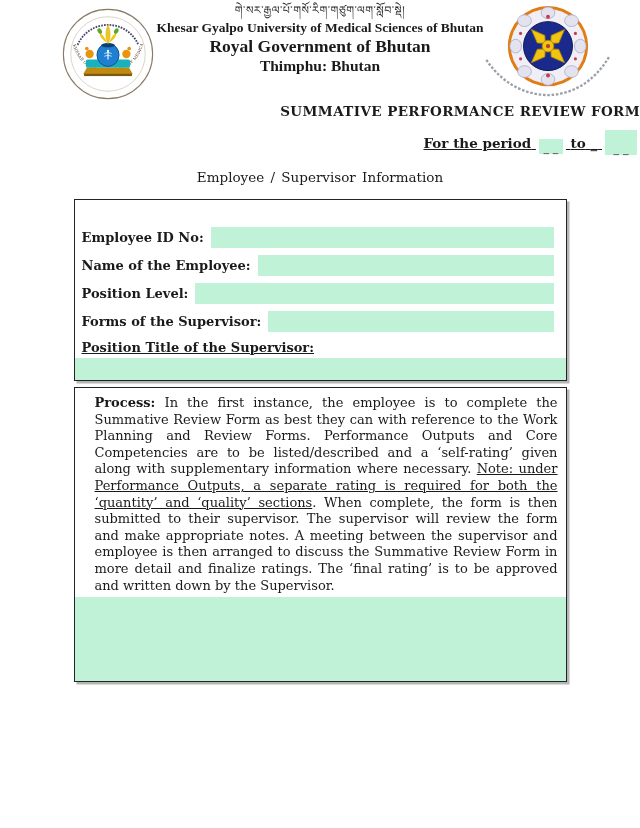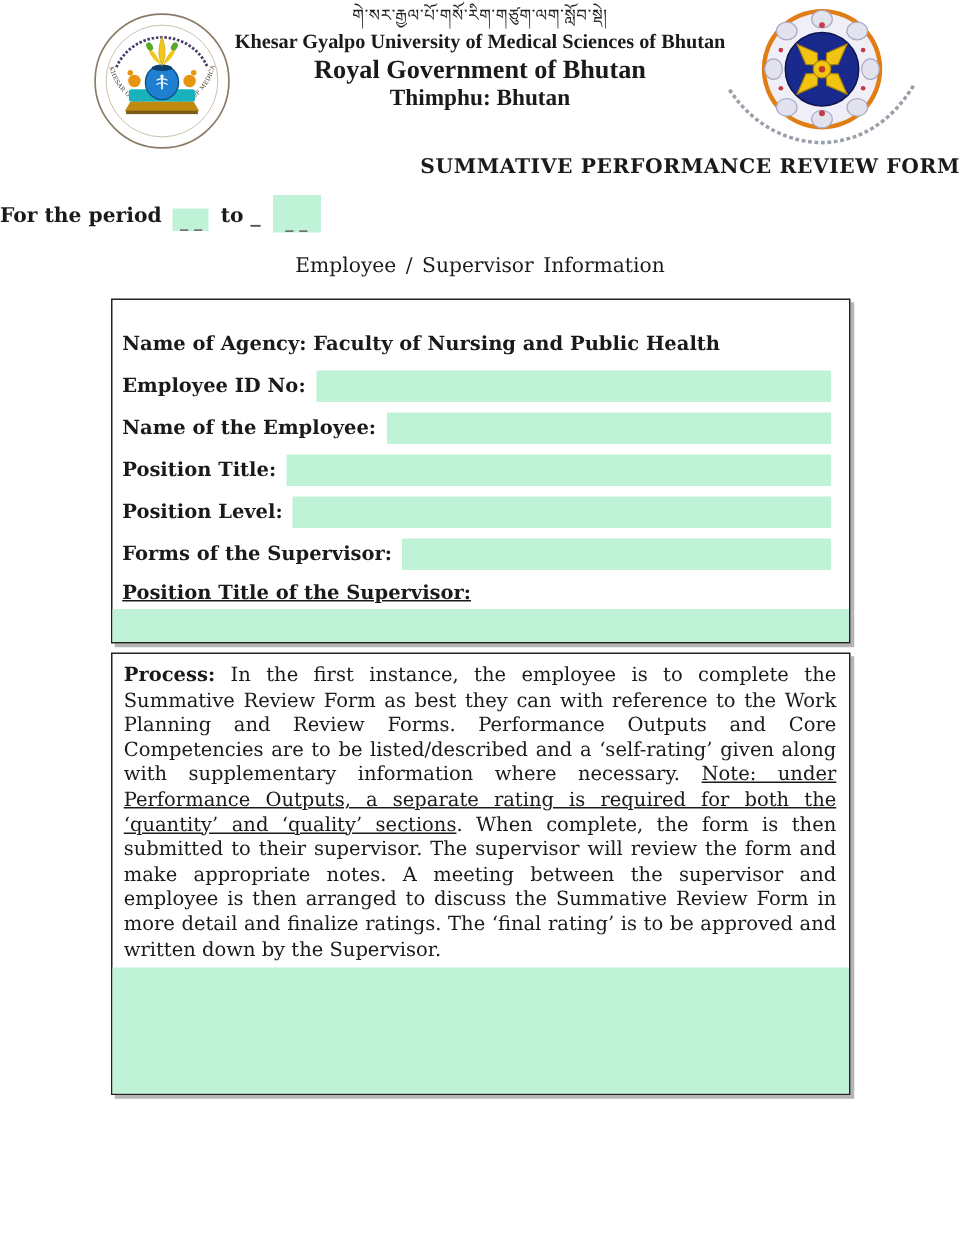--- a/index.html
+++ b/index.html
@@ -22,21 +22,21 @@
   }
   .h-university { font-family:"Liberation Serif", serif; font-weight:bold; font-size:13.5px; line-height:17px; }
   .h-gov        { font-family:"Liberation Serif", serif; font-weight:bold; font-size:17.5px; line-height:20px; }
   .h-city       { font-family:"Liberation Serif", serif; font-weight:bold; font-size:15.5px; line-height:19px; }
 
   
   .form-title {
     text-align:right; font-weight:bold; font-size:13.5px;
     margin-top:9px; letter-spacing:0.4px;
   }
-  .period-line { text-align:left; font-weight:bold; font-size:13.5px; margin-top:11px; }
+  .period-line { text-align:right; font-weight:bold; font-size:13.5px; margin-top:11px;text-decoration:underline; }
   .pfield {
     display:inline-flex; align-items:flex-end; justify-content:center;
     background:var(--g); color:#666; font-size:11px; font-weight:bold;
     margin:0 3px;
   }
   .pfield-start { width:24px; height:15px; vertical-align:-3px; }
   .pfield-end   { width:32px; height:25px; vertical-align:-4px; }
   .underscore-sep { color:#555; }
   .section-heading { text-align:center; font-weight:normal; font-size:13.5px; margin-top:14px; word-spacing:2px; }
 
@@ -50,21 +50,21 @@
   .box1 { margin-top:14px; padding-top:20px; }
   .agency-row { margin:0 0 0 7px; font-weight:bold; font-size:13px; line-height:20px; }
   .frow { display:flex; align-items:center; margin:7px 0 0 7px; }
   .frow .flabel { font-weight:bold; font-size:13px; white-space:nowrap; }
   .frow .ffield { flex:1; height:21px; background:var(--g); margin-left:7px; margin-right:12px; }
   .sup-label-row { margin:8px 0 3px 7px; font-weight:bold; font-size:13px;text-decoration:underline; }
   .full-field { height:22px; background:var(--g); }
 
   .box2 { margin-top:6px; }
   .process {
-    padding:7px 8px 0 8px; text-align:justify;
+    padding:7px 8px 0 20px; text-align:justify;
     font-size:13px; line-height:16.6px;
   }
   .process .b { font-weight:bold; }
   .process .u { text-decoration:underline; }
   .notes-field { height:84px; background:var(--g); margin-top:3px; }
 </style>
 </head>
 <body>
 
 <div class="page">
@@ -150,35 +150,27 @@
     <span>For the period</span>
     <span class="pfield pfield-start">_ _</span>
     <span>to</span>
     <span class="underscore-sep">_</span>
     <span class="pfield pfield-end">_ _</span>
   </div>
 
   <div class="section-heading">Employee / Supervisor Information</div>
 
   <div class="box box1">
-    <div class="agency-row">
-      <span>Name of Agency:</span>
-      <span>Faculty of Nursing and Public Health</span>
-    </div>
 
     <div class="frow">
       <span class="flabel">Employee ID No:</span>
       <span class="ffield"></span>
     </div>
     <div class="frow">
       <span class="flabel">Name of the Employee:</span>
-      <span class="ffield"></span>
-    </div>
-    <div class="frow">
-      <span class="flabel">Position Title:</span>
       <span class="ffield"></span>
     </div>
     <div class="frow">
       <span class="flabel">Position Level:</span>
       <span class="ffield"></span>
     </div>
     <div class="frow">
       <span class="flabel">Forms of the Supervisor:</span>
       <span class="ffield"></span>
     </div>

